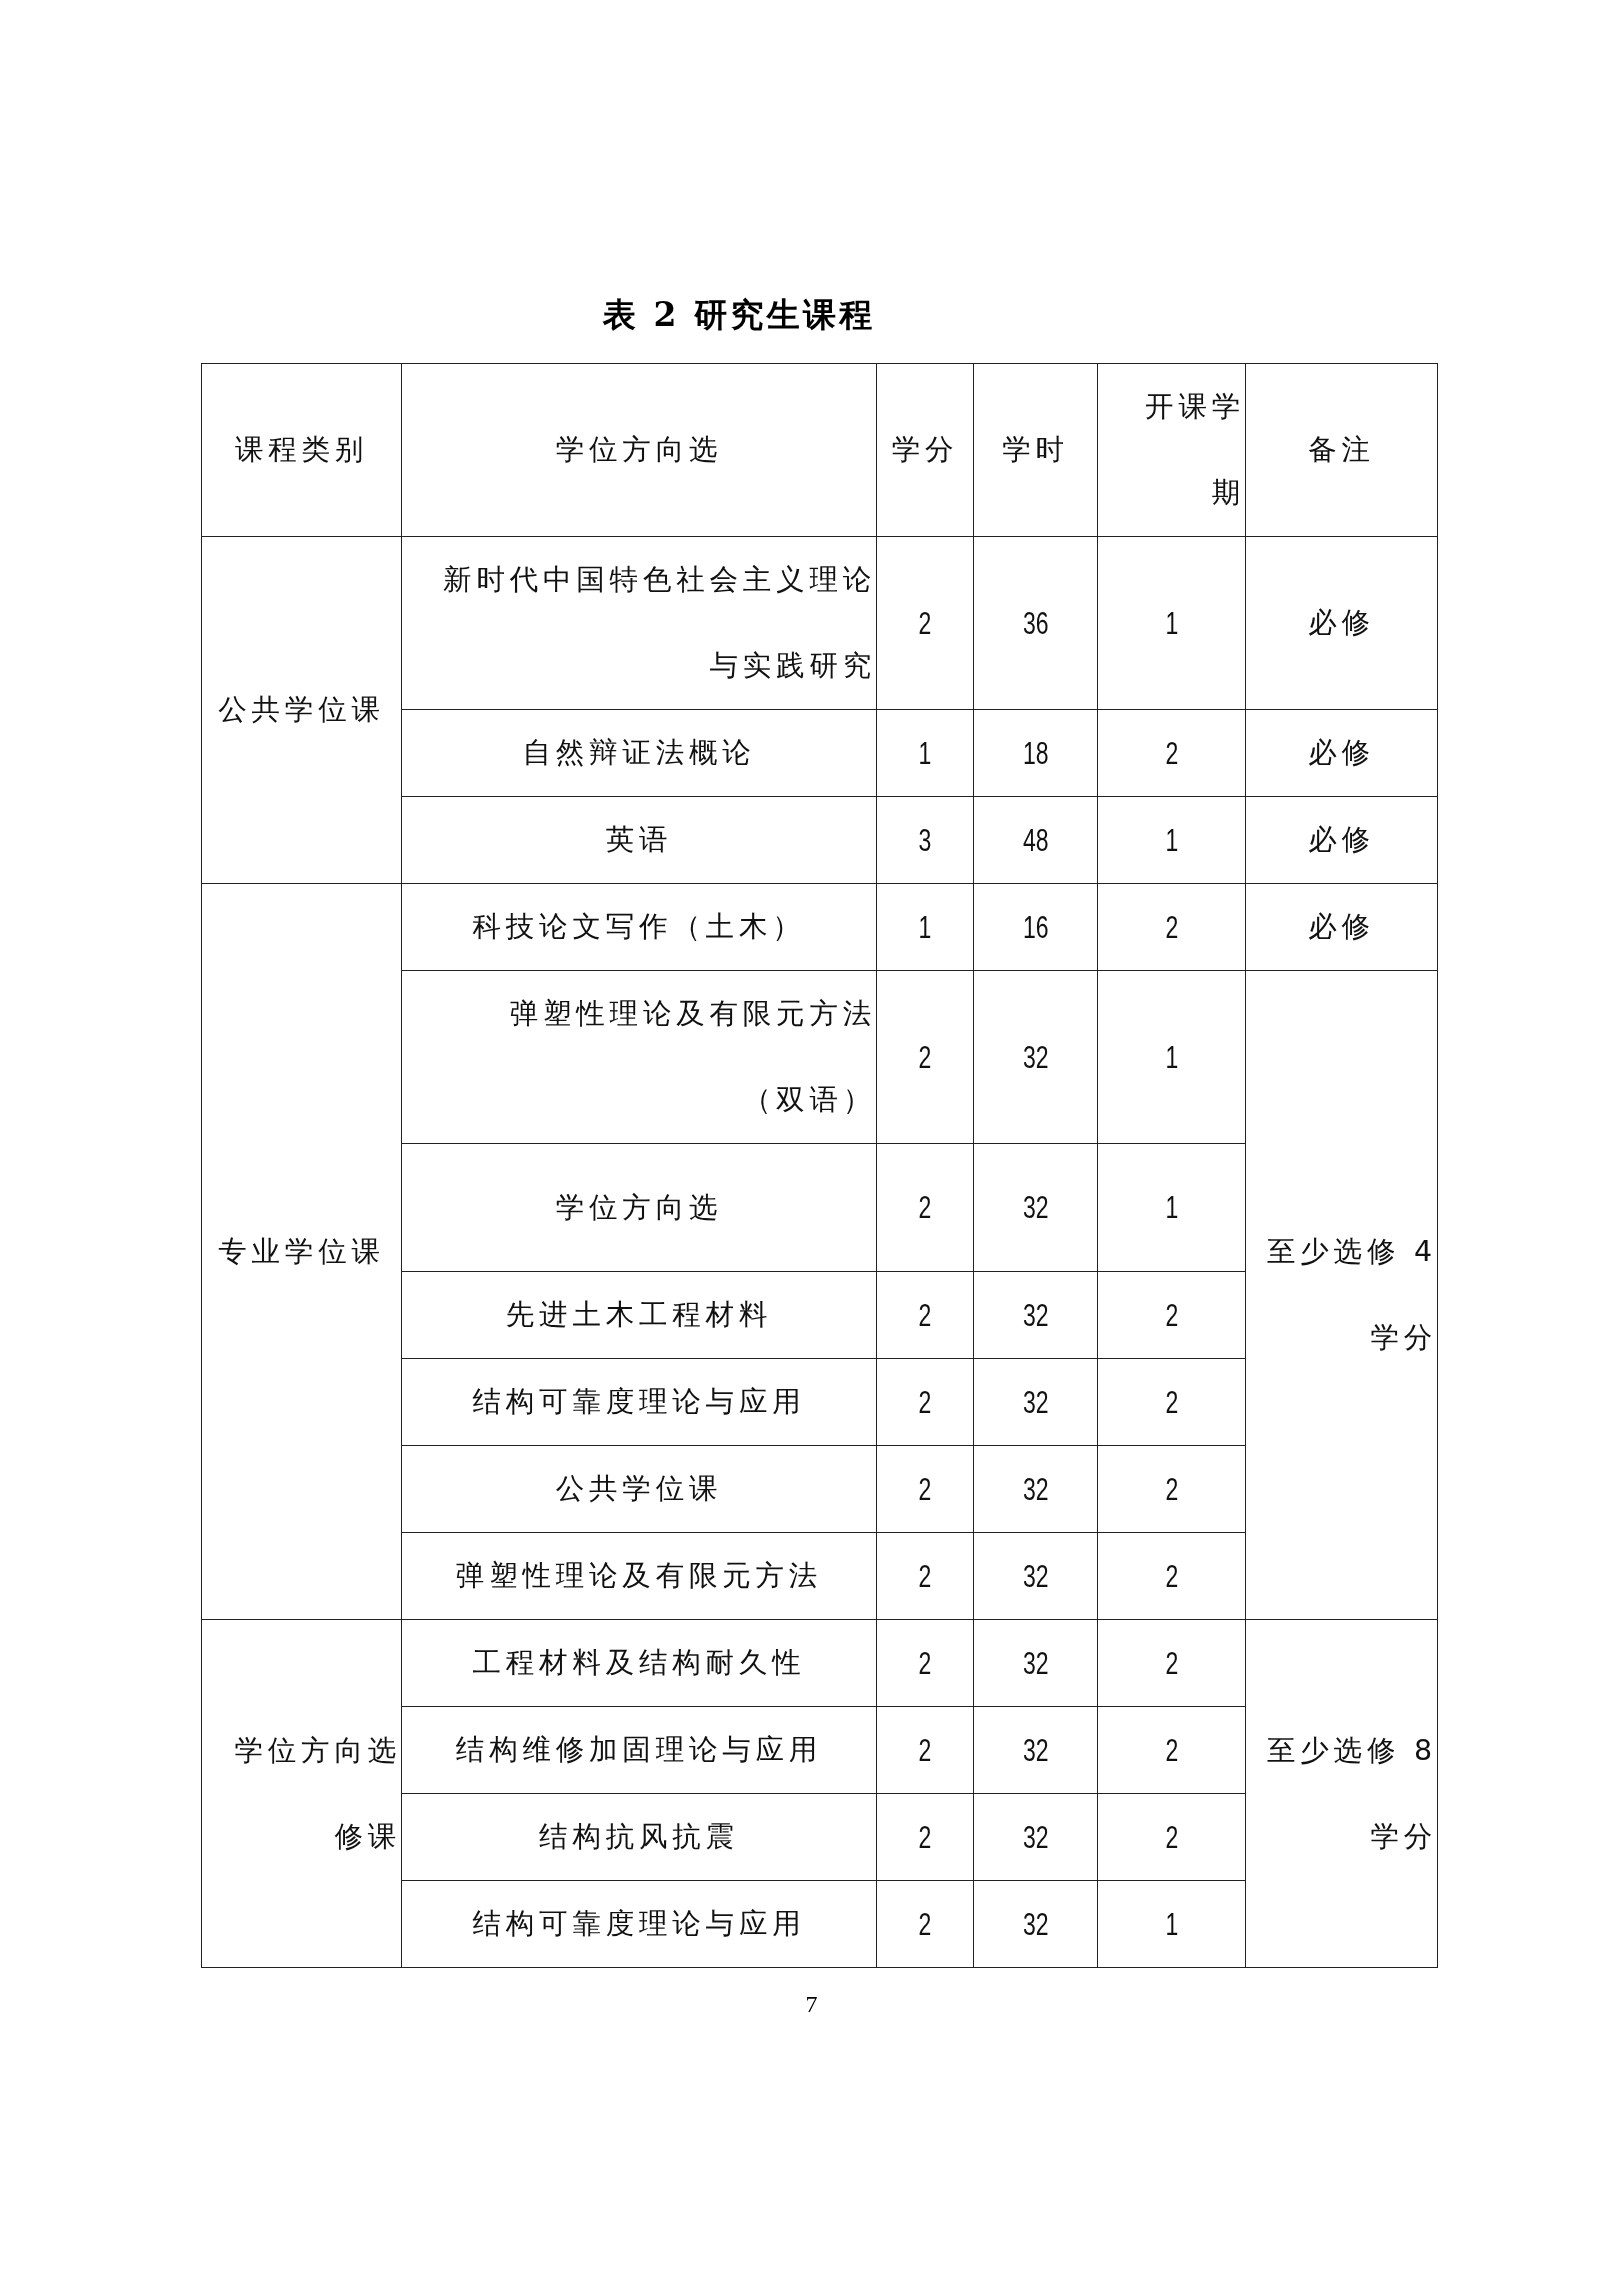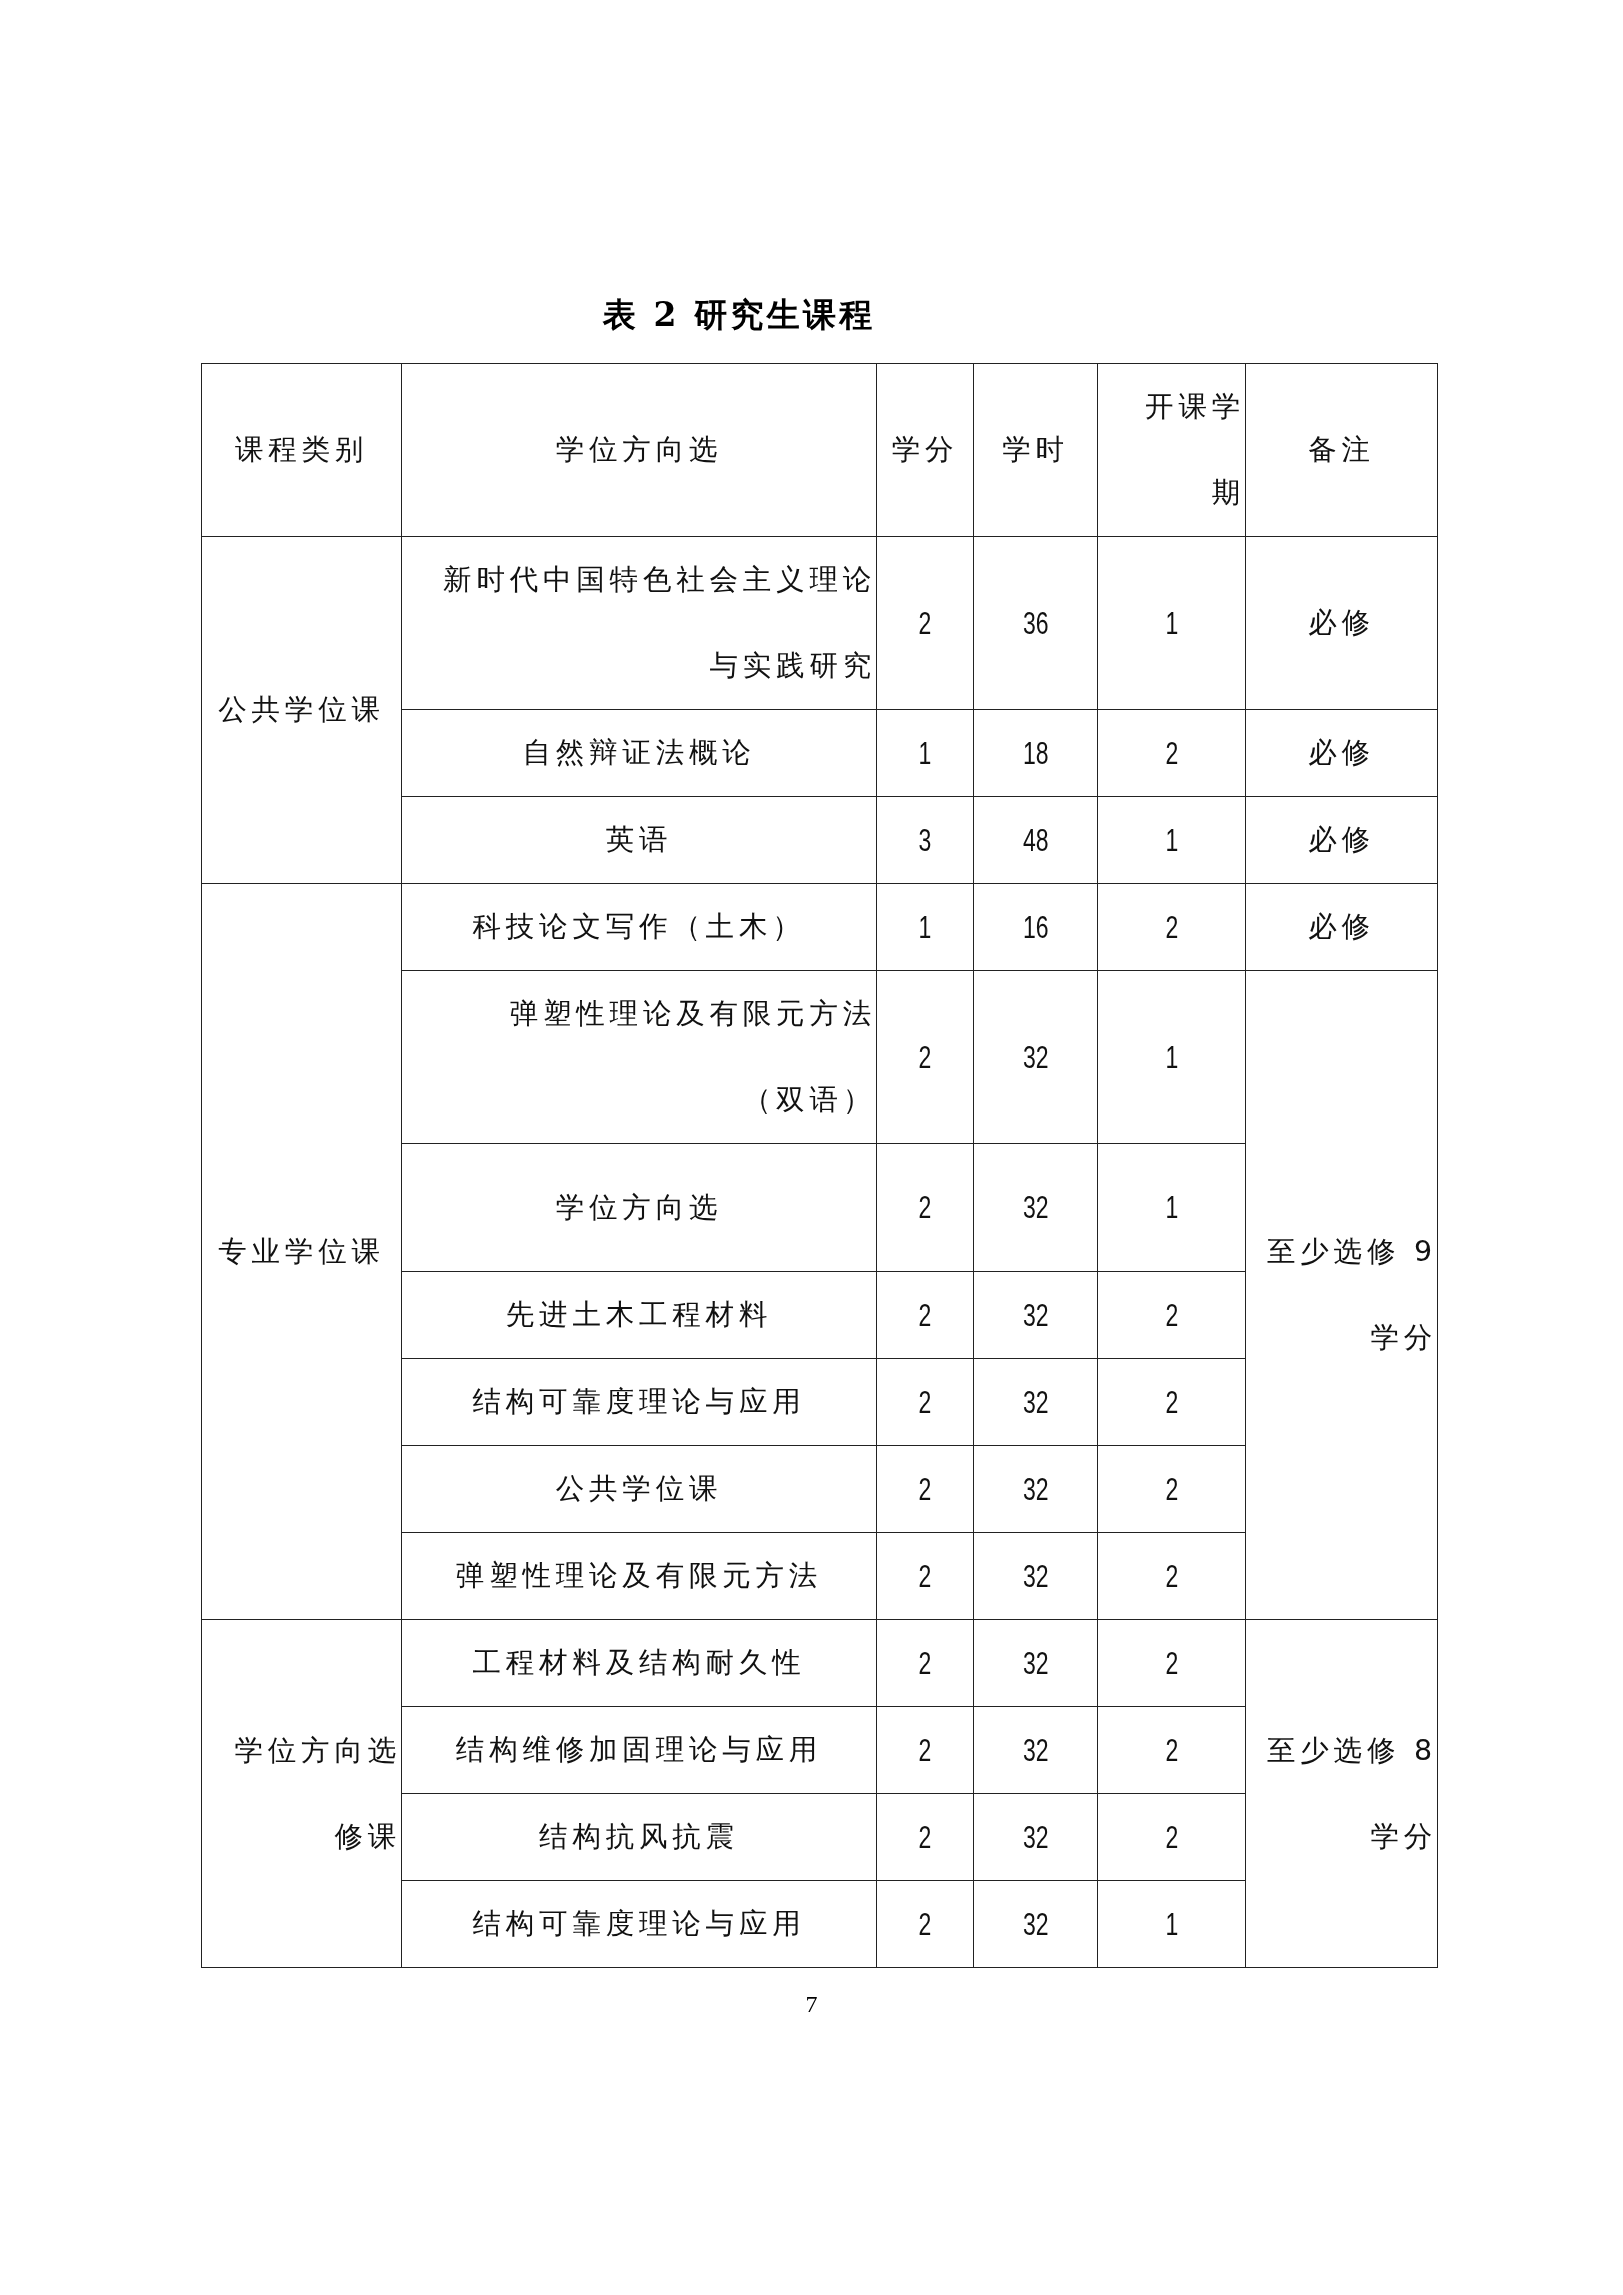--- a/index.html
+++ b/index.html
@@ -128,21 +128,21 @@
           <div class="cell-inner">
             <span class="line">弹塑性理论及有限元方法</span>
             <span class="line">（双语）</span>
           </div>
         </td>
     <td><span class="num">2</span></td>
     <td><span class="num">32</span></td>
     <td><span class="num">1</span></td>
     <td rowspan="6">
           <div class="cell-inner">
-            <span class="line">至少选修 9</span>
+            <span class="line">至少选修 4</span>
             <span class="line">学分</span>
           </div>
         </td>
   </tr>
   <tr style="height:128px">
     <td>
           <span class="line">学位方向选</span>
         </td>
     <td><span class="num">2</span></td>
     <td><span class="num">32</span></td>

